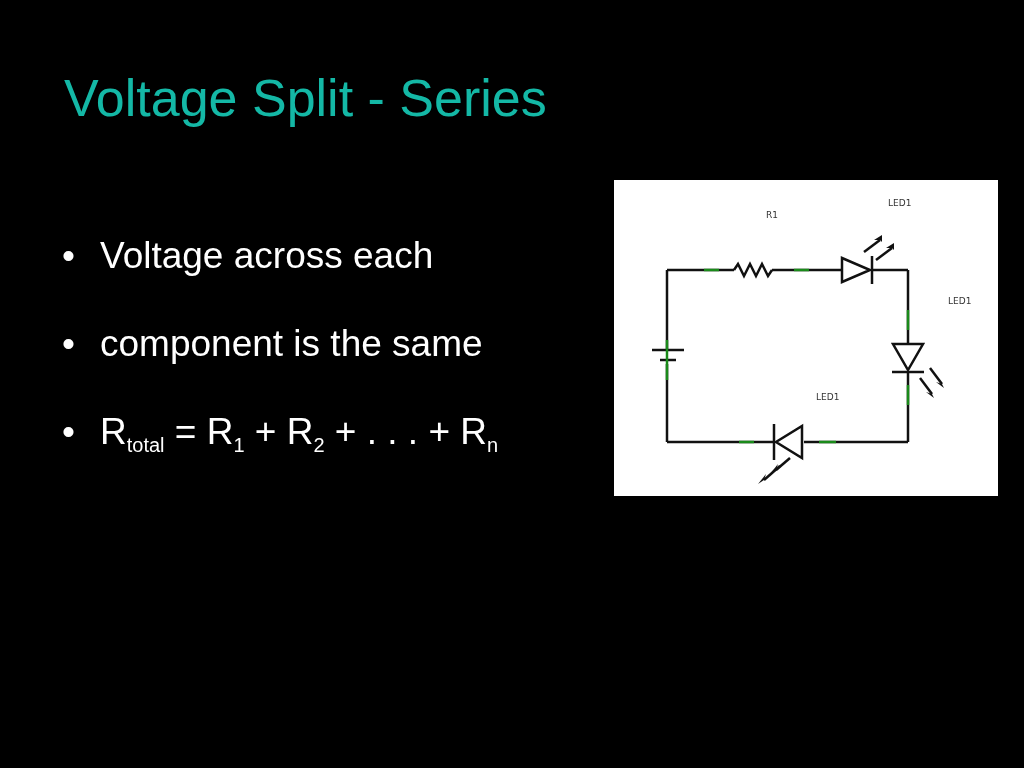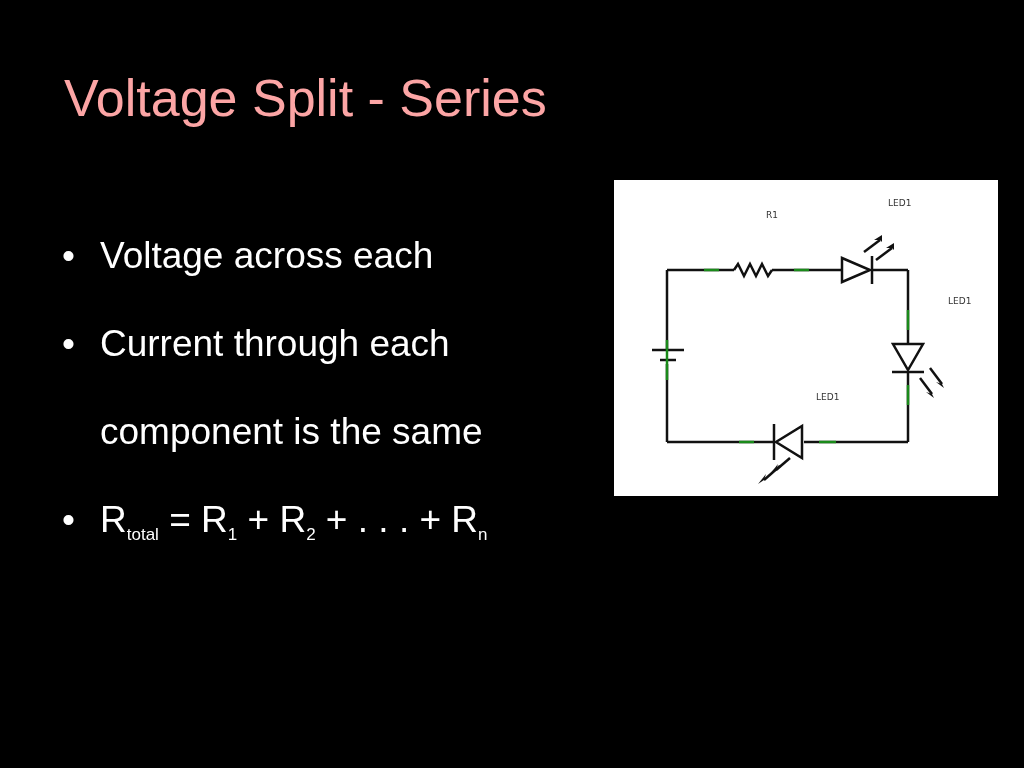--- a/index.html
+++ b/index.html
@@ -1,40 +1,39 @@
 <!DOCTYPE html>
 <html><head>
 <meta charset="utf-8">
 <style>
   html, body { margin:0; padding:0; }
   body { width:1024px; height:768px; background:#000; position:relative; overflow:hidden;
          font-family:"Liberation Sans", sans-serif; color:#fff; }
-  .title { position:absolute; left:64px; top:66px; font-size:52px; color:#fca5a5; line-height:64px; white-space:nowrap; }
+  .title { position:absolute; left:64px; top:66px; font-size:52px; color:#14b8a6; line-height:64px; white-space:nowrap; }
   .bullets { position:absolute; left:62px; top:192px; width:560px; }
   .bullet { position:relative; padding-left:38px; font-size:37px; line-height:48px; color:#fff; margin-bottom:11px; }
   .bullet .dot { position:absolute; left:0; top:0; }
   .bullet span.line { display:block;margin-top:40px; }
-  sub { font-size:17px; vertical-align:-8px; line-height:0; }
+  sub { font-size:20px; vertical-align:-8px; line-height:0; }
   .figure { position:absolute; left:614px; top:180px; width:384px; height:316px; background:#fff; }
   .figure svg { width:100%; height:100%; display:block; }
   .lbl { font-family:"DejaVu Sans", sans-serif; font-size:9px; fill:#333; }
 </style>
 </head>
 <body>
 
 <div class="title">Voltage Split - Series</div>
 
 <div class="bullets">
   <div class="bullet">
     <span class="dot">•</span>
     <span class="line">Voltage across each</span>
   </div>
   <div class="bullet">
     <span class="dot">•</span>
-    <span class="line">Current through each</span>
     <span class="line">component is the same</span>
   </div>
   <div class="bullet">
     <span class="dot">•</span>
     <span class="line"><span>R</span><sub>total</sub><span> = R</span><sub>1</sub><span> + R</span><sub>2</sub><span> + . . . + R</span><sub>n</sub></span>
   </div>
 </div>
 
 <div class="figure">
   <svg viewBox="0 0 384 316">

